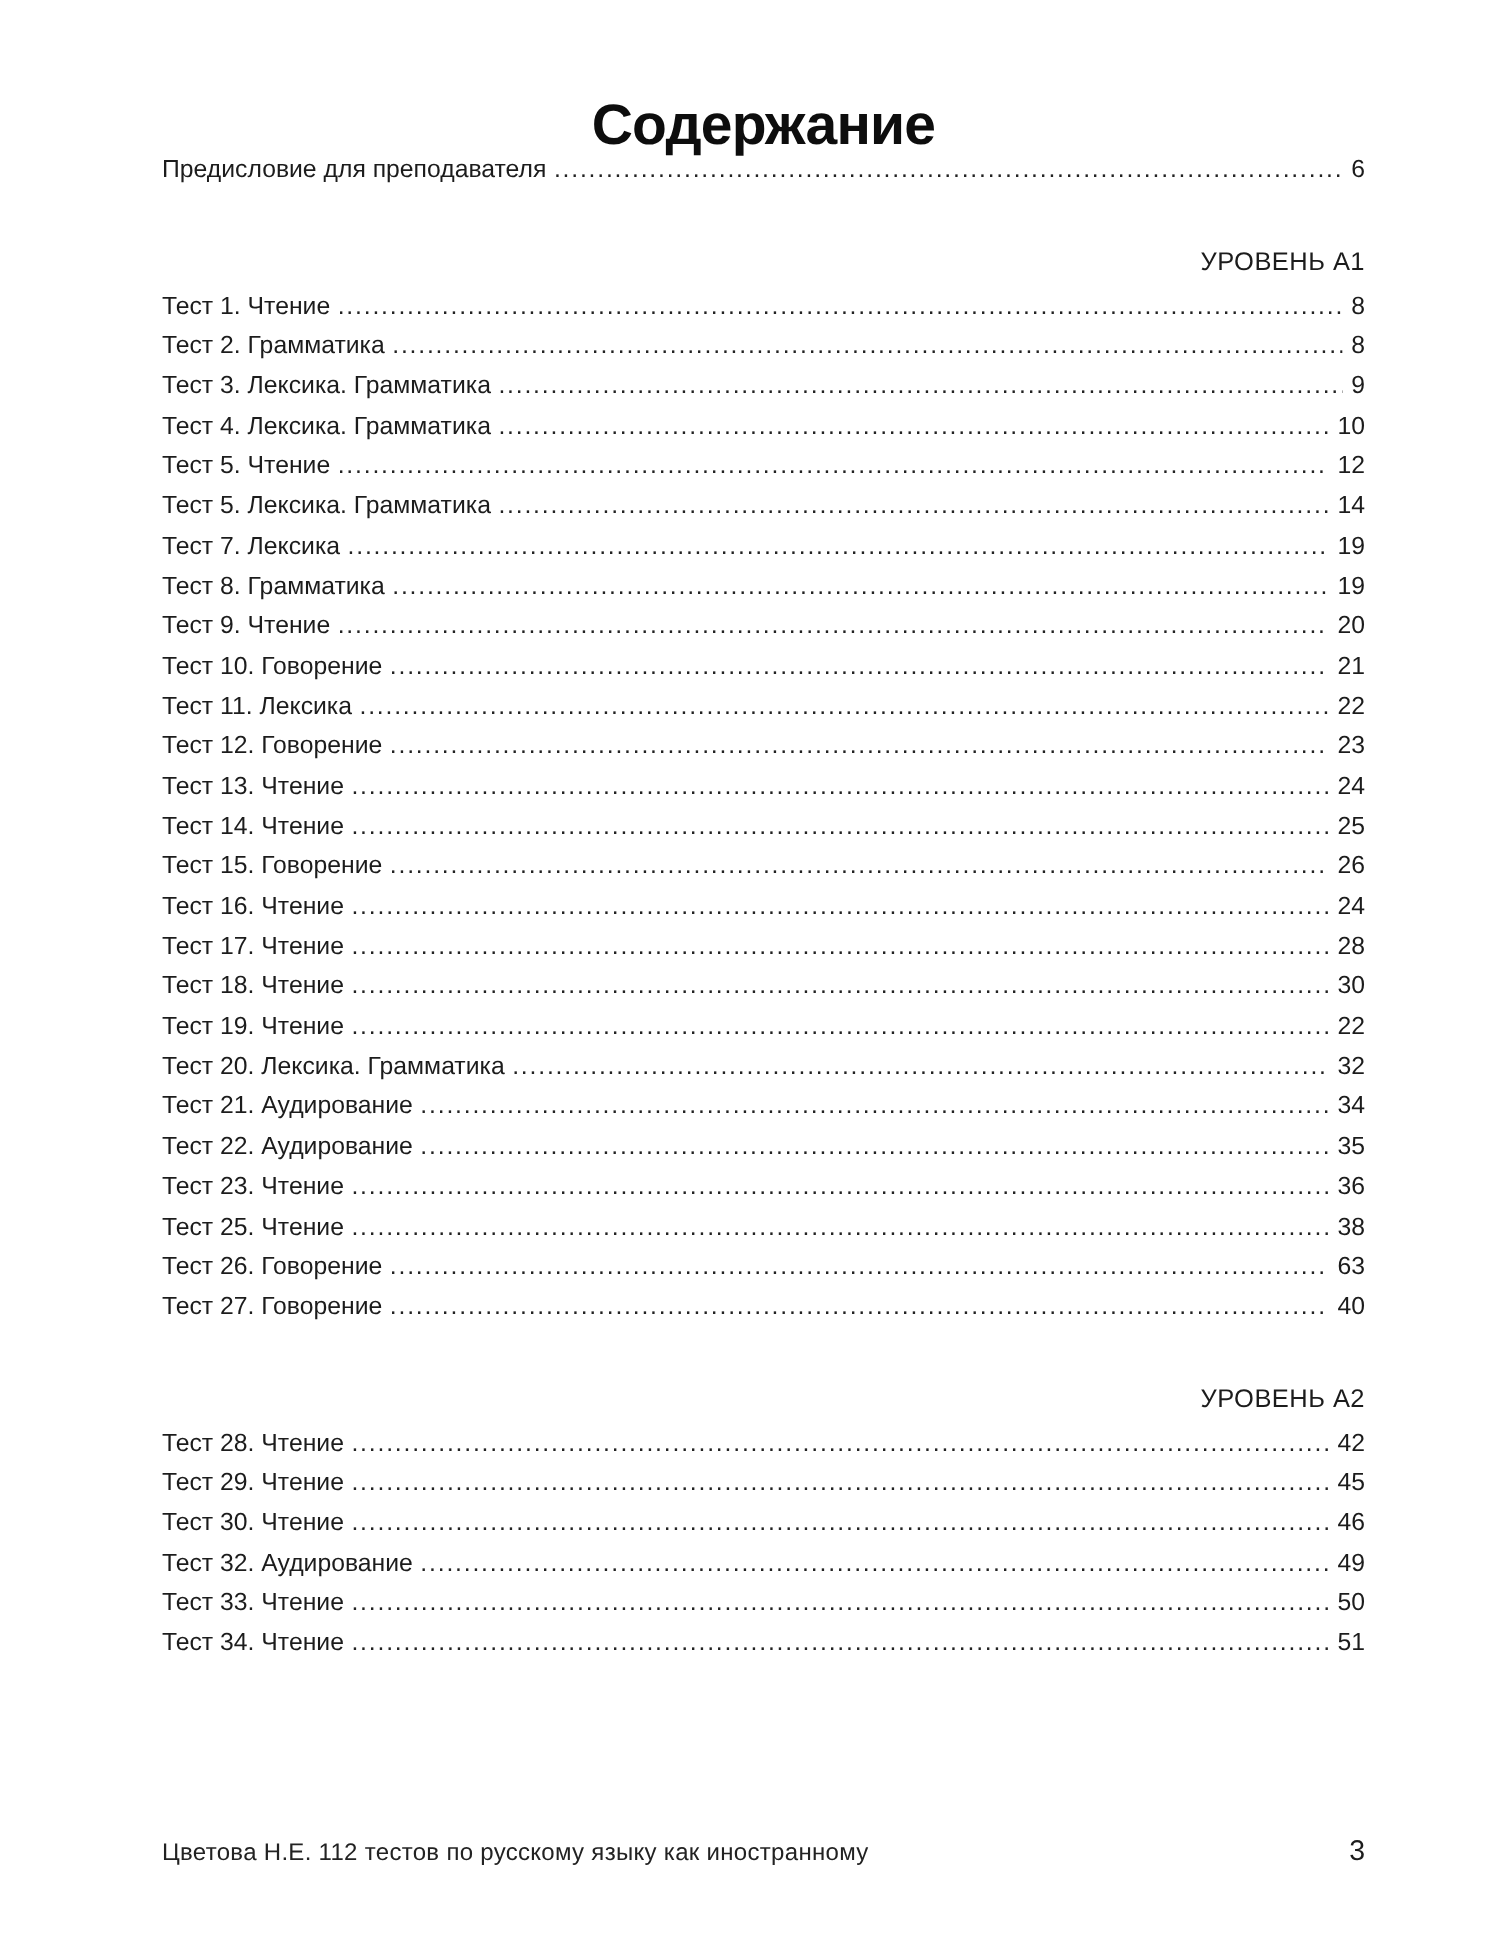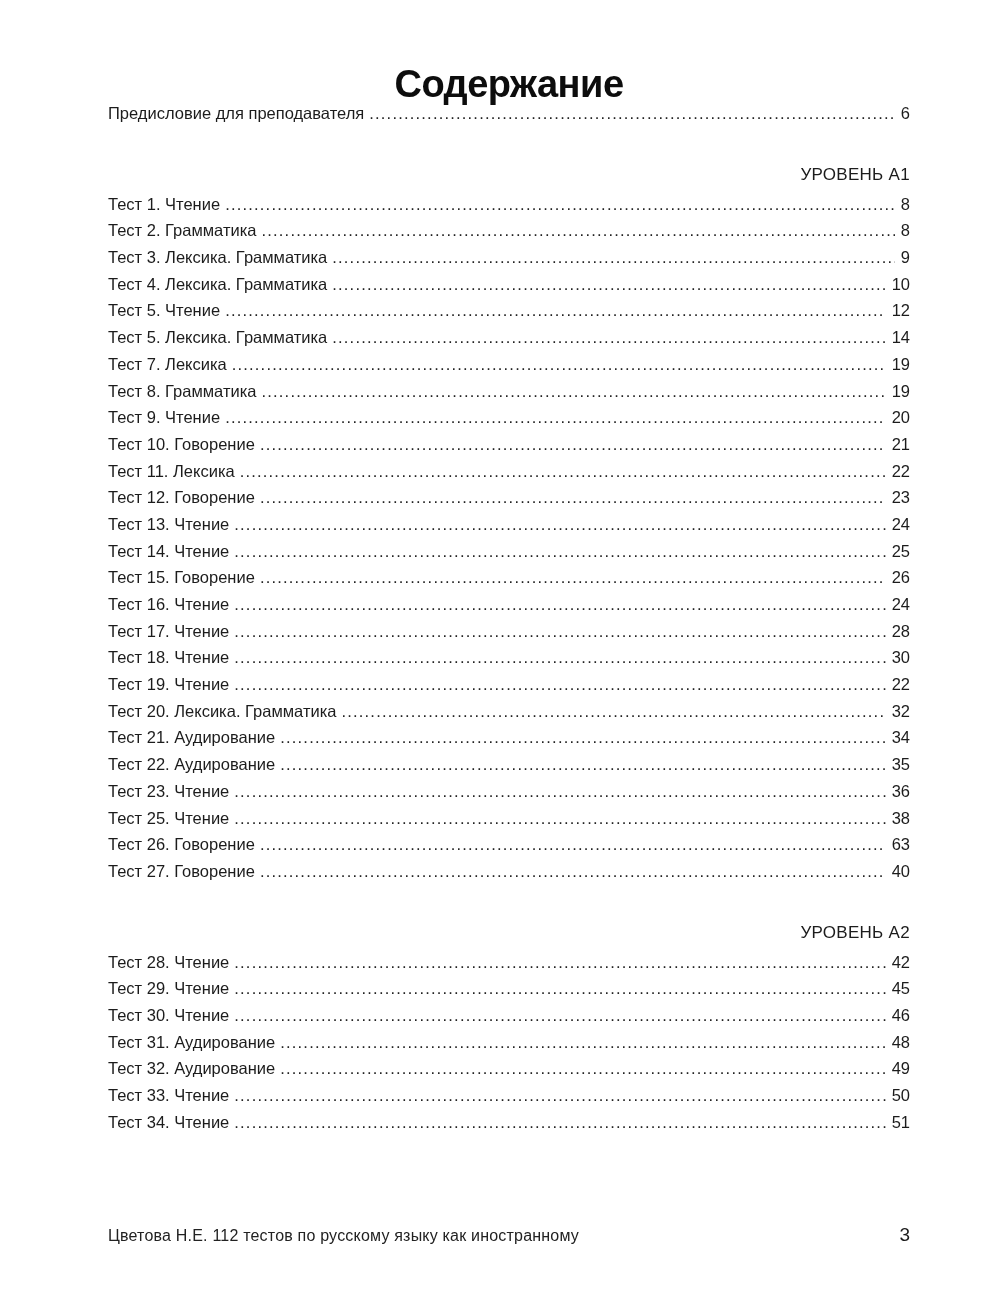--- a/index.html
+++ b/index.html
@@ -273,25 +273,20 @@
     <span class="toc-dots"></span>
     <span class="toc-page">45</span>
   </div>
 
   <div class="toc-row">
     <span class="toc-label">Тест 30. Чтение</span>
     <span class="toc-dots"></span>
     <span class="toc-page">46</span>
   </div>
 
-  <div class="toc-row">
-    <span class="toc-label">Тест 31. Аудирование</span>
-    <span class="toc-dots"></span>
-    <span class="toc-page">48</span>
-  </div>
 
   <div class="toc-row">
     <span class="toc-label">Тест 32. Аудирование</span>
     <span class="toc-dots"></span>
     <span class="toc-page">49</span>
   </div>
 
   <div class="toc-row">
     <span class="toc-label">Тест 33. Чтение</span>
     <span class="toc-dots"></span>

